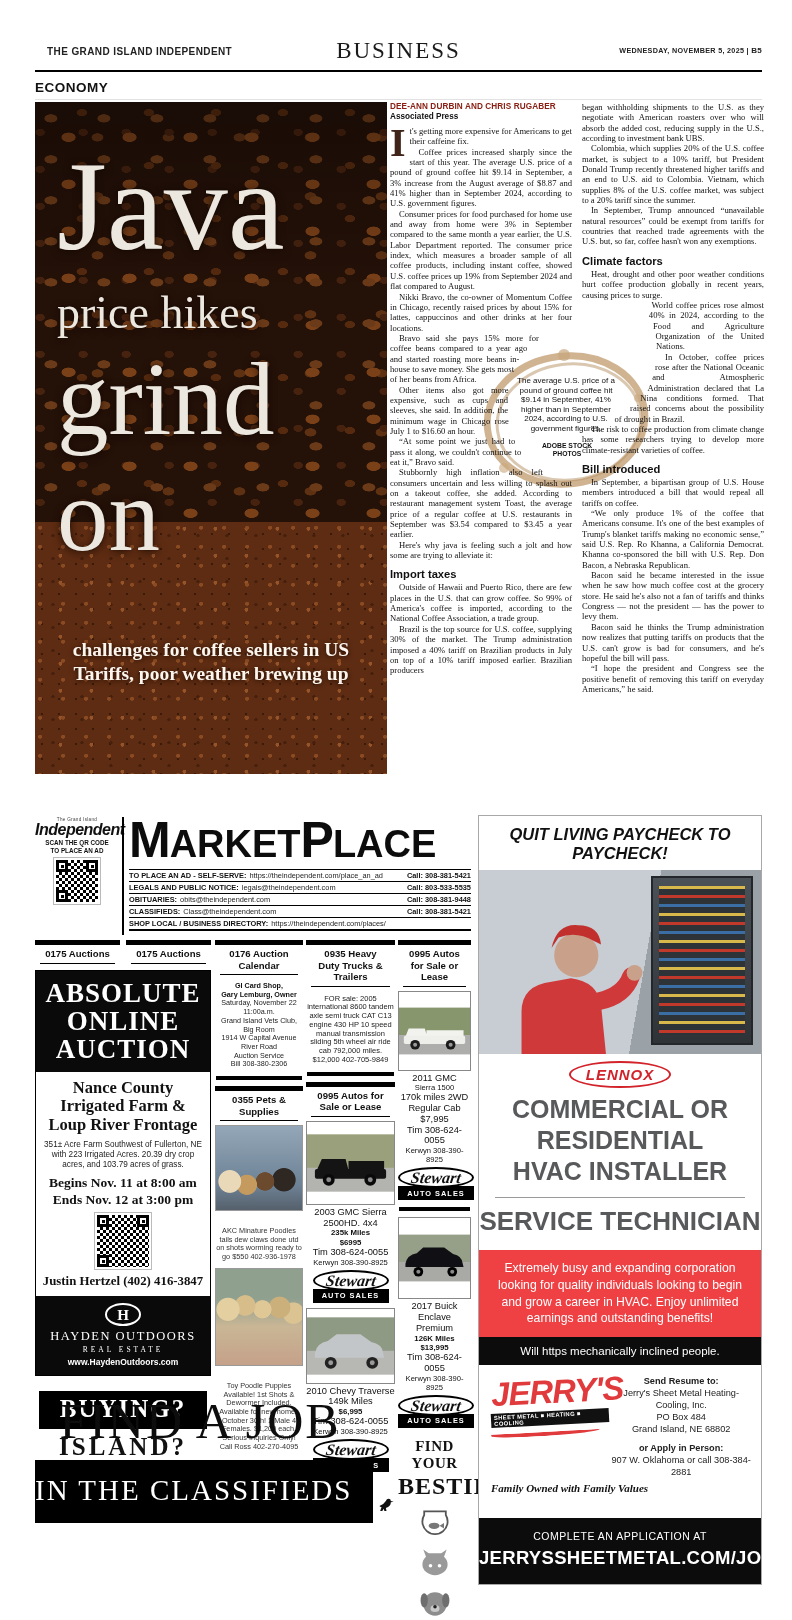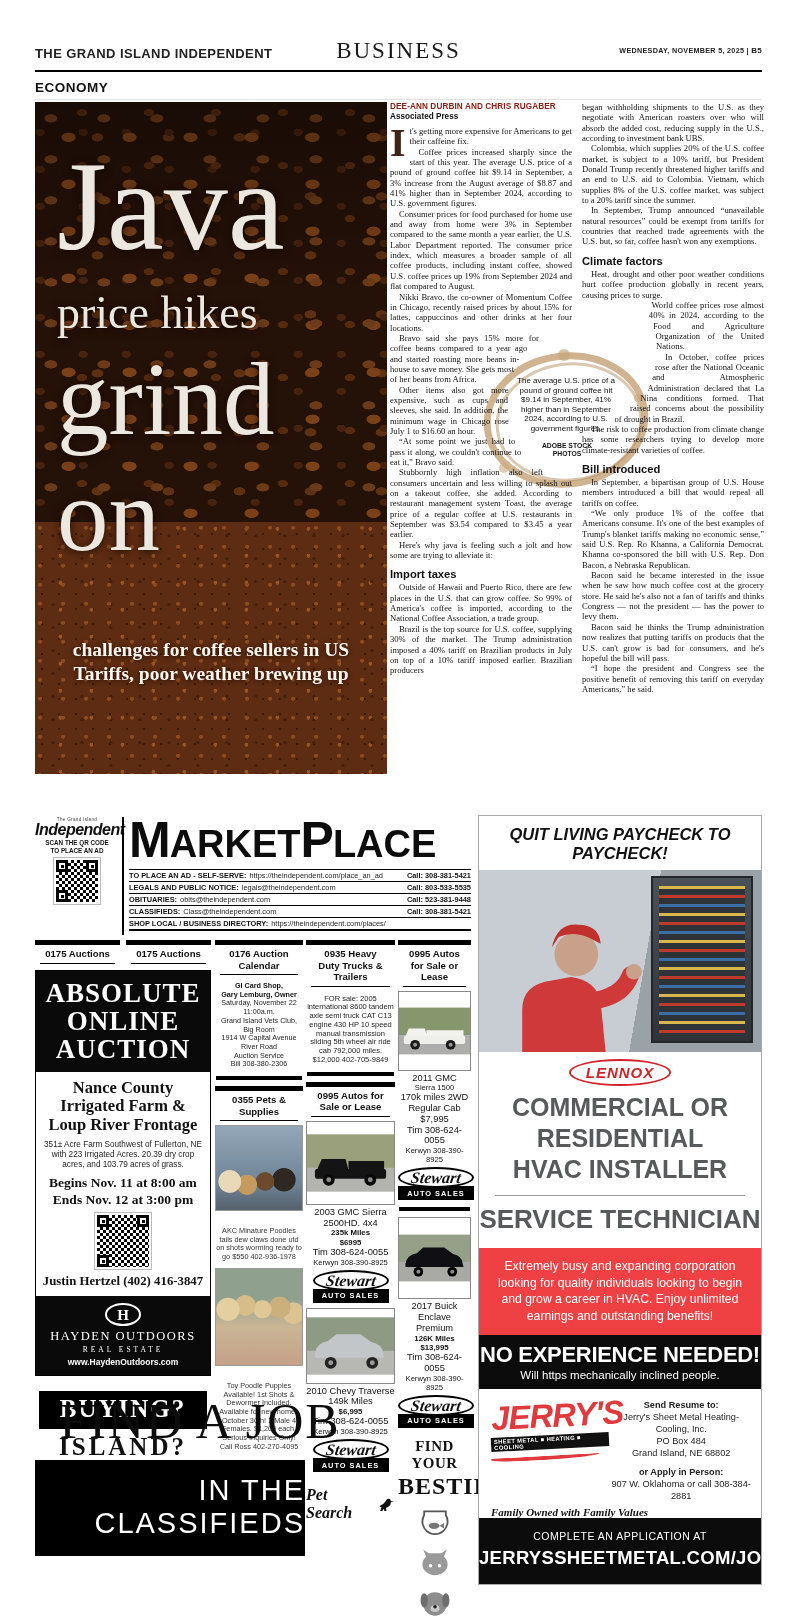--- a/index.html
+++ b/index.html
@@ -2,21 +2,21 @@
 <html><head>
 <meta charset="utf-8">
 <style>
   *{margin:0;padding:0;box-sizing:border-box}
   body{background:#e9e9e7;font-family:"Liberation Sans",sans-serif}
   .page{position:relative;width:792px;height:1620px;margin:0 auto;background:#fff;color:#111;overflow:hidden}
   .serif{font-family:"Liberation Serif",serif}
 
   
   .masthead{position:absolute;left:35px;right:30px;top:38px;height:26px}
-  .mh-left{position:absolute;left:0;top:8px;font-size:13px;letter-spacing:.4px;font-weight:600;color:#222}
+  .mh-left{position:absolute;left:12px;top:8px;font-size:10px;letter-spacing:.4px;font-weight:600;color:#222}
   .mh-center{position:absolute;left:50%;transform:translateX(-50%);top:0;font-size:23px;letter-spacing:2px;color:#1a1a1a}
   .mh-right{position:absolute;right:0;top:8px;font-size:7.2px;letter-spacing:.3px;color:#222;font-weight:600}
   .mh-right .pg{font-weight:800;font-size:8px}
   .mast-rule{position:absolute;left:35px;right:30px;top:70px;border-top:2px solid #000}
   .kicker{position:absolute;left:35px;top:80px;font-size:13.5px;font-weight:800;letter-spacing:.5px}
   .kicker-rule{position:absolute;left:35px;right:30px;top:99px;border-top:1px solid #e2e2e2}
 
   
   .photo{position:absolute;left:35px;top:102px;width:352px;height:672px;overflow:hidden;background:#22100a}
   .beans{position:absolute;left:0;top:0;right:0;height:425px;
@@ -159,22 +159,22 @@
   .vl2{margin-left:10px}
   .petsearch{display:flex;align-items:center;justify-content:center;gap:4px;margin-top:14px}
   .ps-text{font-family:"Liberation Serif",serif;font-style:italic;font-weight:700;font-size:16px}
 
   .bestie{text-align:center;margin-top:10px}
   .be-find{font-family:"Liberation Serif",serif;font-weight:700;font-size:15px;letter-spacing:.5px}
   .be-bestie{font-family:"Liberation Serif",serif;font-weight:700;font-size:24px;letter-spacing:1px;margin-top:1px}
   .be-icons{display:flex;flex-direction:column;align-items:center;gap:4px;margin-top:6px}
 
   .findjob{position:absolute;left:0;top:452px;width:330px;text-align:center;font-family:Liberation Serif, serif;font-size:50px;letter-spacing:2px;color:#0d0d0d}
-  .findbanner{position:absolute;left:0;top:520px;width:270px;background:#000;color:#fff;text-align:right;
-      font-family:Liberation Sans, sans-serif;font-size:29px;letter-spacing:2px;padding:14px 0 16px}
+  .findbanner{position:absolute;left:0;top:520px;width:338px;background:#000;color:#fff;text-align:left;
+      font-family:Liberation Serif, serif;font-size:29px;letter-spacing:2px;padding:14px 0 16px}
 
   
   .hvac{position:absolute;left:478px;top:815px;width:284px;height:770px;background:#fff;border:1px solid #a8a8a8;display:flex;flex-direction:column}
   .hv-head{font-style:italic;font-weight:800;font-size:16.5px;text-align:center;padding:9px 2px 7px}
   .tech{height:184px;position:relative;background:linear-gradient(100deg,#c7cdd2 0 58%,#9aa2a8 0);overflow:hidden}
   .panel{position:absolute;right:8px;top:6px;width:36%;height:92%;background:linear-gradient(#4a5157,#2e3338);border:2px solid #23272b}
   .panel::after{content:"";position:absolute;inset:8px 6px;background:repeating-linear-gradient(180deg,#d8b84a 0 3px,#2e3338 3px 9px,#c0392b 9px 12px,#2e3338 12px 18px,#3a6ea5 18px 21px,#2e3338 21px 27px)}
   .person{position:absolute;left:6px;bottom:-4px;width:66%;height:96%}
   .lennox-row{text-align:center;padding:7px 0 2px}
   .lennox{display:inline-block;border:2.5px solid #d2232a;border-radius:50%;padding:3px 15px;color:#d2232a;font-weight:800;font-style:italic;font-size:15px;letter-spacing:1px}
@@ -302,21 +302,21 @@
         <span class="call">Call: 308-381-5421</span>
       </div>
       <div class="mp-row">
         <span class="lbl">LEGALS AND PUBLIC NOTICE:</span>
         <span class="val">legals@theindependent.com</span>
         <span class="call">Call: 803-533-5535</span>
       </div>
       <div class="mp-row">
         <span class="lbl">OBITUARIES:</span>
         <span class="val">obits@theindependent.com</span>
-        <span class="call">Call: 523-381-9448</span>
+        <span class="call">Call: 308-381-9448</span>
       </div>
       <div class="mp-row">
         <span class="lbl">CLASSIFIEDS:</span>
         <span class="val">Class@theindependent.com</span>
         <span class="call">Call: 308-381-5421</span>
       </div>
       <div class="mp-row last">
         <span class="lbl">SHOP LOCAL / BUSINESS DIRECTORY:</span>
         <span class="val">https://theindependent.com/places/</span>
       </div>
@@ -565,21 +565,20 @@
     </div>
     <div class="role1">
       <div>COMMERCIAL OR</div>
       <div>RESIDENTIAL</div>
       <div>HVAC INSTALLER</div>
     </div>
     <div class="hv-div"></div>
     <div class="role2">SERVICE TECHNICIAN</div>
     <div class="pitch">Extremely busy and expanding corporation looking for quality individuals looking to begin and grow a career in HVAC. Enjoy unlimited earnings and outstanding benefits!</div>
     <div class="noexp">
-      <div class="noexp1">NO EXPERIENCE NEEDED!</div>
       <div class="noexp2">Will https mechanically inclined people.</div>
     </div>
     <div class="jrow">
       <div class="jlogo">
         <div class="jname">JERRY'S</div>
         <div class="jbar">SHEET METAL ■ HEATING ■ COOLING</div>
         <div class="jswoosh"></div>
       </div>
       <div class="jinfo">
         <div class="hdg">Send Resume to:</div>

